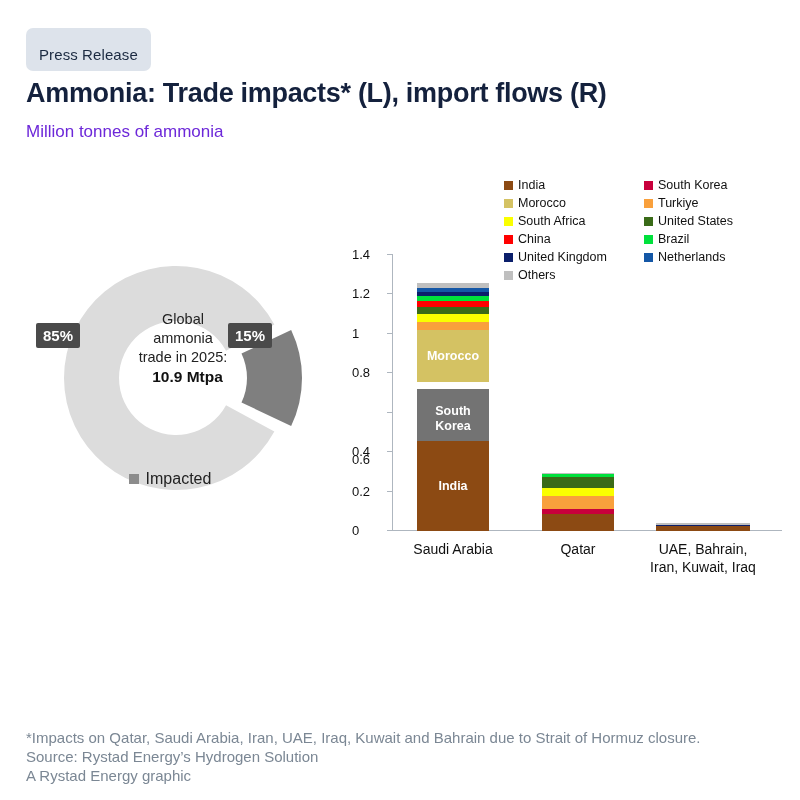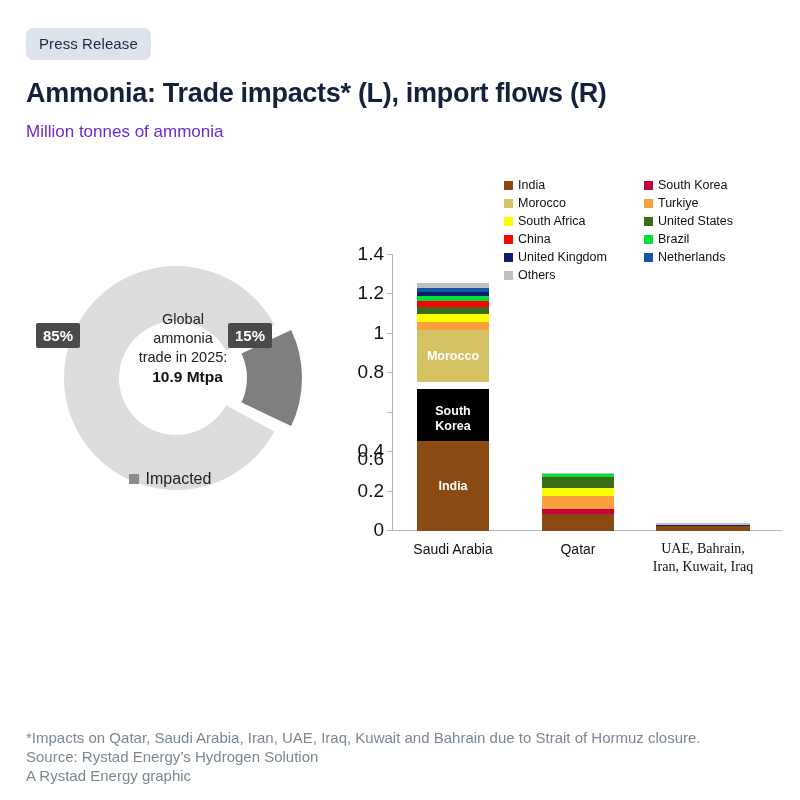--- a/index.html
+++ b/index.html
@@ -4,21 +4,21 @@
 <style>
   html,body{margin:0;padding:0;}
   body{
     width:800px;height:800px;background:#ffffff;
     font-family:"Liberation Sans",sans-serif;
     color:#1b2a41;position:relative;overflow:hidden;
   }
   .badge{
     position:absolute;left:26px;top:28px;
     background:#dde3eb;color:#1b2a41;
-    font-size:15px;padding:7px 13px 8px 13px;border-radius:7px;
+    font-size:15px;padding:18px 13px 8px 13px;border-radius:7px;
     letter-spacing:.1px;
   }
   .title{
     position:absolute;left:26px;top:78px;
     font-size:27px;font-weight:bold;color:#14213d;letter-spacing:-.3px;
     white-space:nowrap;
   }
   .subtitle{
     position:absolute;left:26px;top:122px;
     font-size:17px;color:#6d28d9;font-weight:normal;
@@ -51,22 +51,22 @@
   .plot{position:absolute;left:352px;top:170px;width:440px;height:420px;}
   .legend{position:absolute;left:152px;top:8px;width:290px;}
   .legend-row{display:flex;margin-bottom:4px;}
   .legend-item{display:flex;align-items:center;width:140px;font-size:12.5px;color:#111;}
   .legend-item .sw{width:9px;height:9px;margin-right:5px;flex:0 0 auto;}
   .legend-item span.lbl{white-space:nowrap;}
 
   .axis-area{position:absolute;left:0;top:84px;width:440px;height:290px;}
   .ylabels{position:absolute;left:0;top:0;width:32px;height:276px;}
   .ylabel{
-    position:absolute;right:0;font-size:19px;color:#111;
-    transform:translateY(-50%);text-align:right;width:32px;
+    position:absolute;right:0;font-size:13px;color:#111;
+    transform:translateY(-50%);text-align:left;width:32px;
   }
   .axis-line-v{position:absolute;left:40px;top:0;width:1px;height:277px;background:#aeb6bf;}
   .axis-line-h{position:absolute;left:40px;top:276px;width:390px;height:1px;background:#aeb6bf;}
   .tick{position:absolute;left:35px;width:5px;height:1px;background:#aeb6bf;}
 
   .bars{position:absolute;left:41px;top:0;width:390px;height:277px;}
   .bar{position:absolute;bottom:0;}
   .seg{position:absolute;left:0;width:100%;}
   .seg-label{
     position:absolute;left:0;width:100%;text-align:center;color:#fff;
@@ -194,21 +194,21 @@
         <div class="tick" style="top: 39.4286px;"></div>
         <div class="tick" style="top: 0px;"></div>
       </div>
     <div class="bars" id="bars">
         <div class="bar" style="left: 24px; width: 72px; height: 248.4px;">
           <div class="seg" style="background: rgb(140, 74, 19); height: 89.7px; bottom: 0px;">
             <div class="seg-label" style="top: 37.35px;">
               <div>India</div>
             </div>
           </div>
-          <div class="seg" style="background: #000000; height: 52px; bottom: 89.7px;">
+          <div class="seg" style="background: #737373; height: 52px; bottom: 89.7px;">
             <div class="seg-label" style="top: 14.5714px;">
               <div>South</div>
               <div>Korea</div>
             </div>
           </div>
           <div class="seg" style="background: rgb(212, 194, 99); height: 52.2429px; bottom: 148.843px;">
             <div class="seg-label" style="top: 18.6214px;">
               <div>Morocco</div>
             </div>
           </div>
@@ -236,21 +236,21 @@
           <div class="seg" style="background: rgb(191, 191, 191); height: 1.57714px; bottom: 6.30857px;"></div>
         </div>
       </div>
     <div class="xlabels" id="xlabels">
         <div class="xlabel" style="left: -10px; width: 140px; top: 4px;">
           <div>Saudi Arabia</div>
         </div>
         <div class="xlabel" style="left: 115px; width: 140px; top: 4px;">
           <div>Qatar</div>
         </div>
-        <div class="xlabel" style="left: 240px; width: 140px; top: 4px; font-family: Liberation Serif, serif;">
+        <div class="xlabel" style="left: 240px; width: 140px; top: 4px;">
           <div>UAE, Bahrain,</div>
           <div>Iran, Kuwait, Iraq</div>
         </div>
       </div>
   </div>
 </div>
 
 <div class="footer">
   <div>*Impacts on Qatar, Saudi Arabia, Iran, UAE, Iraq, Kuwait and Bahrain due to Strait of Hormuz closure.</div>
   <div>Source: Rystad Energy’s Hydrogen Solution</div>

